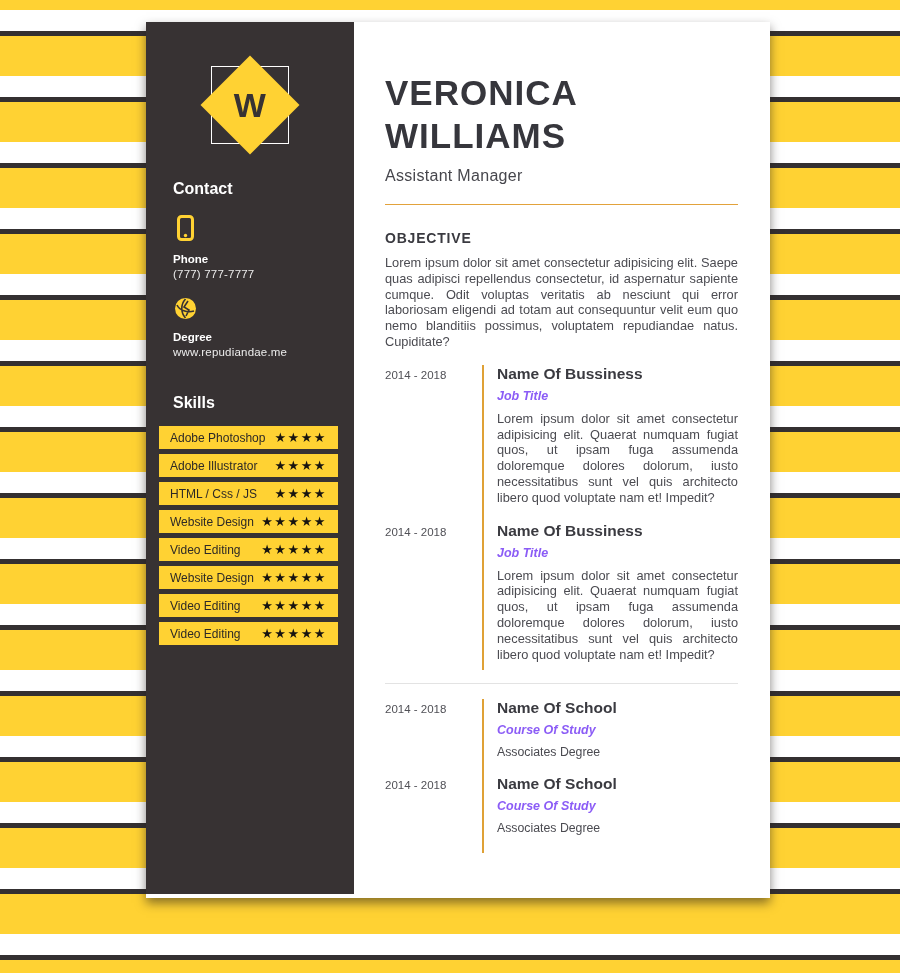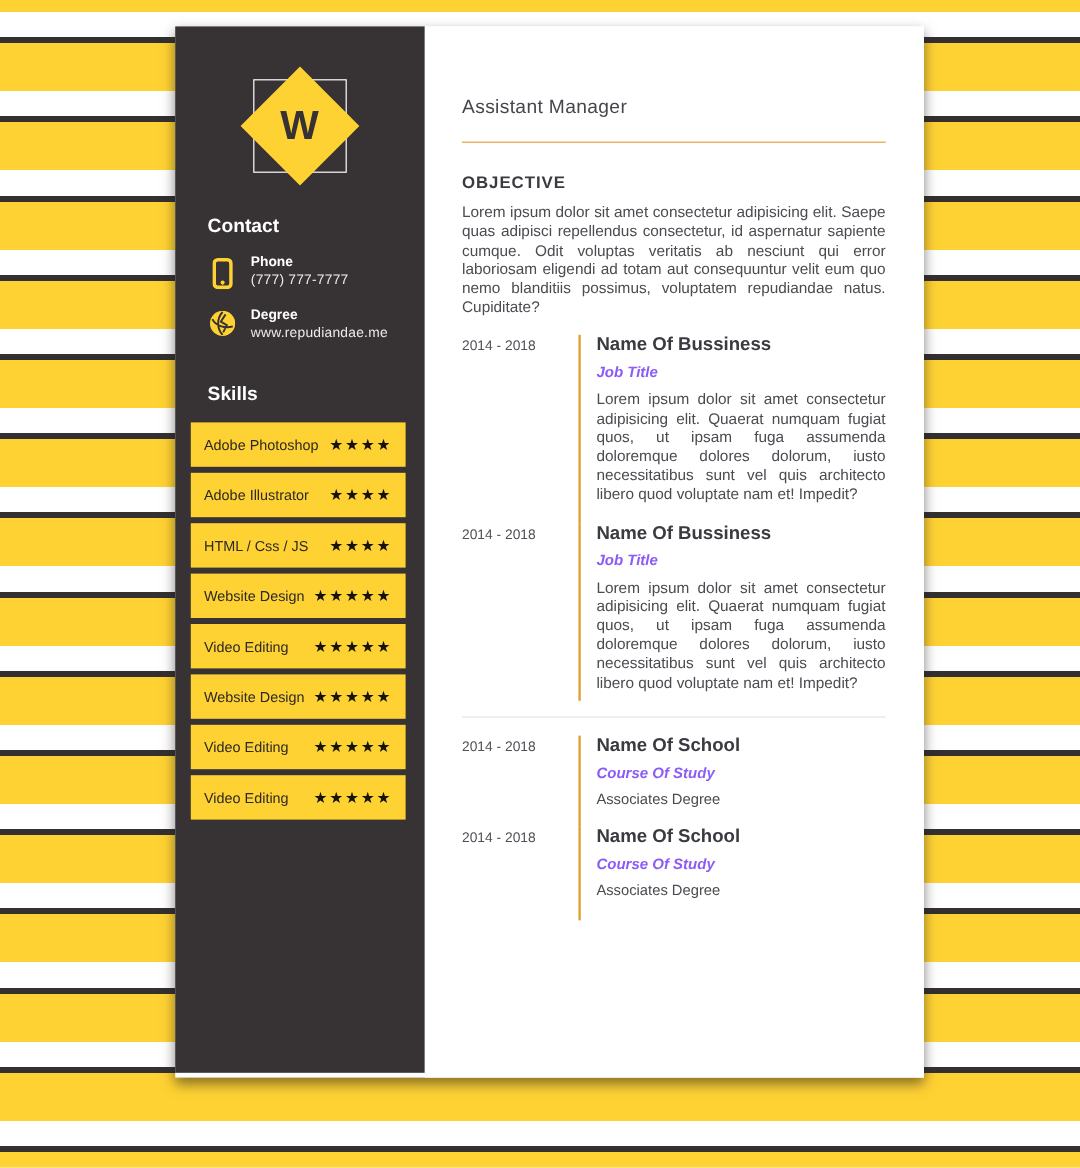--- a/index.html
+++ b/index.html
@@ -31,27 +31,27 @@
   .logo-diamond {
     position:absolute; left:50%; top:50%; width:70px; height:70px;
     transform:translate(-50%,-50%) rotate(45deg);
     background:#FFD233; display:flex; align-items:center; justify-content:center;
   }
   .logo-initial {
     transform:rotate(-45deg); font-size:34px; font-weight:600; color:#373233;
   }
   .side-section { padding:0 16px 0 27px; }
   .side-heading { font-size:16px; font-weight:700; color:#fff; margin:36px 0 15px; }
-  .contact-item { display:flex; gap:12px; margin-bottom:16px; align-items:flex-start; }
+  .contact-item { display:flex; gap:12px; margin-bottom:16px; align-items:flex-start;flex-direction:column; }
   .cicon { width:24px; flex-shrink:0; display:flex; justify-content:center; padding-top:2px; }
   .clabel { font-size:11.5px; font-weight:700; color:#fff; margin-bottom:3px; }
   .cvalue { font-size:11.5px; color:#ececec; letter-spacing:.2px; }
   .skills-list { margin-top:-1px; }
   .skill {
-    height:37px; background:#FFD233; margin:0 16px 5px 13px;
+    height:23px; background:#FFD233; margin:0 16px 5px 13px;
     display:flex; align-items:center; justify-content:space-between;
     padding:0 11px; color:#2d2926;
   }
   .skill-name { font-size:12px; }
   .skill-stars { font-size:13px; letter-spacing:1.5px; color:#16130f; }
   
   .main { flex:1; background:#fff; padding:49px 32px 0 31px; }
   .name { font-size:35px; line-height:43px; font-weight:600; letter-spacing:1px; color:#36363c; }
   .name span { display:block; }
   .job-title { margin-top:10px; font-size:16px; color:#46464c; letter-spacing:.3px; }
@@ -159,20 +159,24 @@
 
         <div class="skill">
           <span class="skill-name">Video Editing</span>
           <span class="skill-stars">★★★★★</span>
         </div>
       </div>
   </aside>
 
   <main class="main">
 
+    <h1 class="name">
+      <span>VERONICA</span>
+      <span>WILLIAMS</span>
+    </h1>
     <div class="job-title">Assistant Manager</div>
 
     <hr class="accent-rule">
 
     <h3 class="section-heading">OBJECTIVE</h3>
     <p class="objective-text">Lorem ipsum dolor sit amet consectetur adipisicing elit. Saepe quas adipisci repellendus consectetur, id aspernatur sapiente cumque. Odit voluptas veritatis ab nesciunt qui error laboriosam eligendi ad totam aut consequuntur velit eum quo nemo blanditiis possimus, voluptatem repudiandae natus. Cupiditate?</p>
 
 
     <div class="entries work">
 

